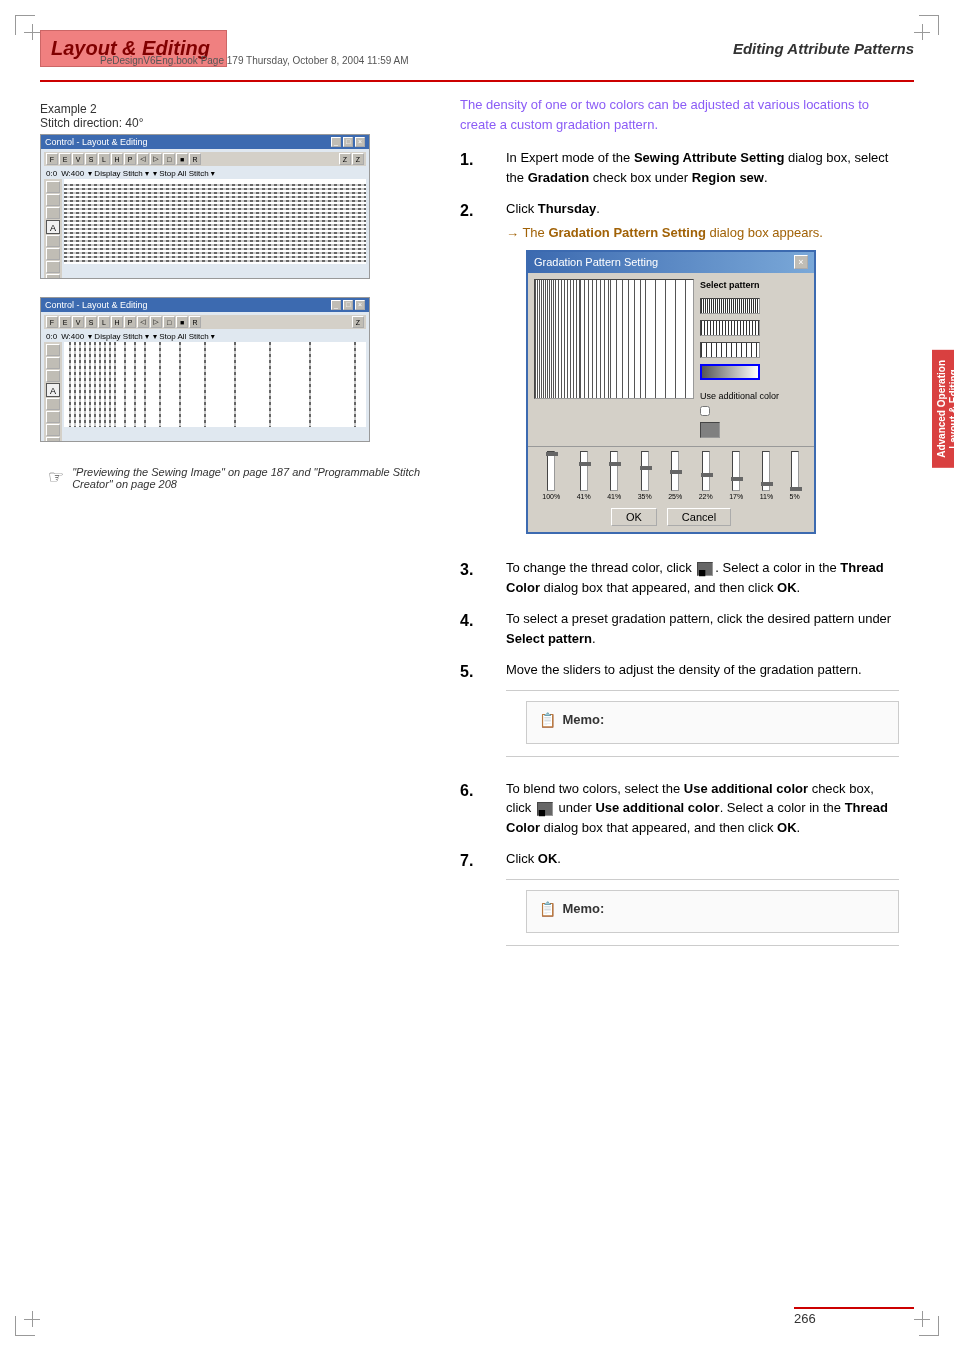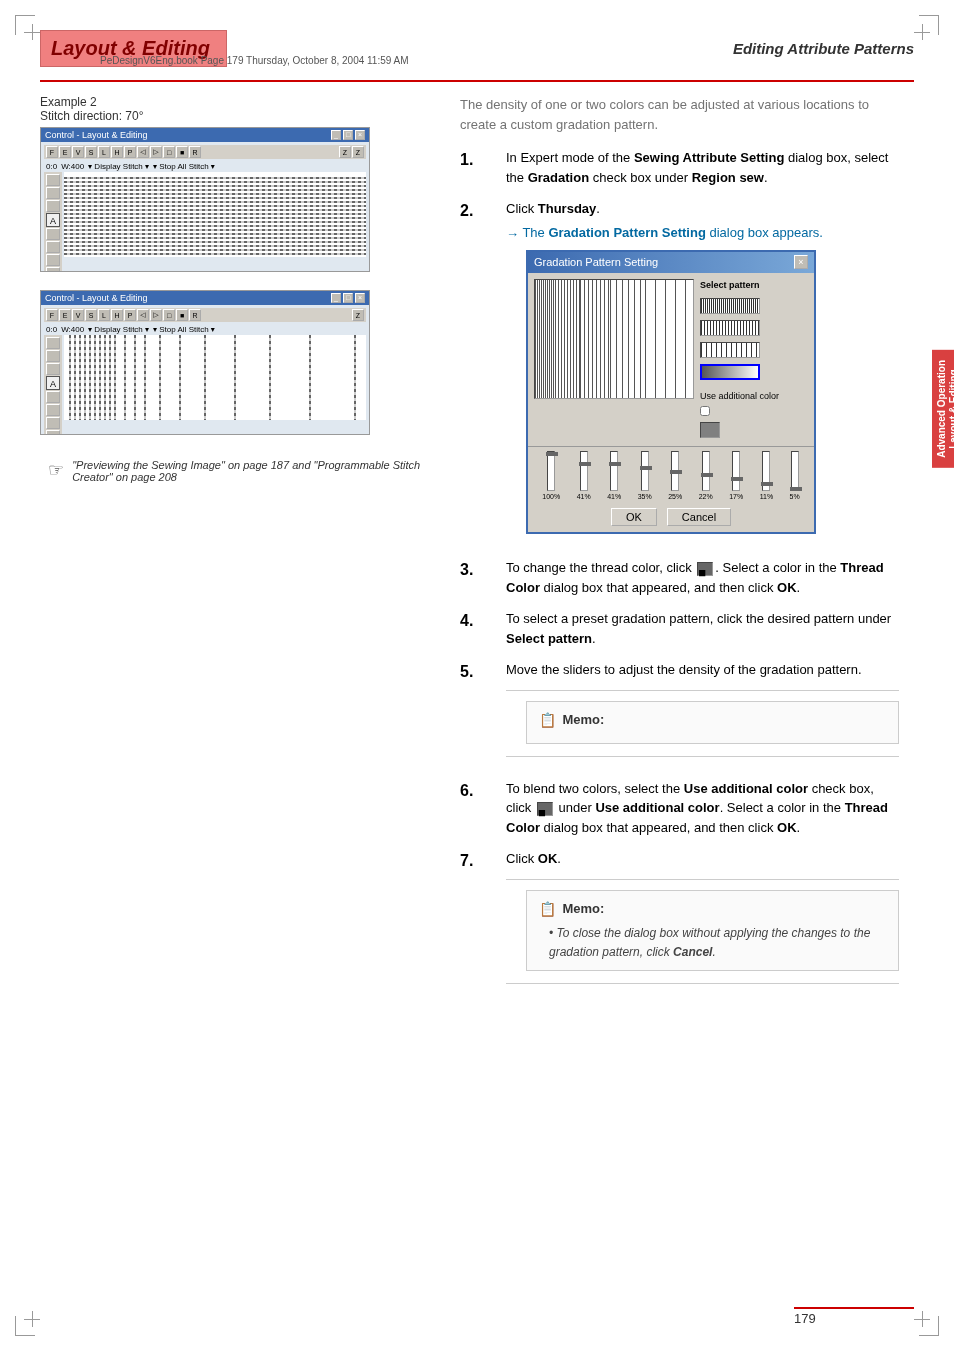--- a/index.html
+++ b/index.html
@@ -79,21 +79,21 @@
       position: absolute;
       top: 55px;
       left: 100px;
       font-size: 10px;
       color: #555;
     }
 
     
     .left-col {
       position: absolute;
-      top: 95px;
+      top: 102px;
       left: 40px;
       width: 400px;
     }
 
     
     .right-col {
       position: absolute;
       top: 95px;
       left: 460px;
       right: 55px;
@@ -228,21 +228,21 @@
       border-bottom: 3px solid #e05050;
       padding-bottom: 6px;
       margin-bottom: 12px;
     }
 
     
     .body-text {
       font-size: 13px;
       line-height: 1.5;
       margin-bottom: 14px;
-      color: #737373;
+      color: #8b5cf6;
     }
 
     
     .steps-list {
       list-style: none;
       padding: 0;
     }
     .step-item {
       display: flex;
       gap: 8px;
@@ -261,21 +261,21 @@
       flex: 1;
       margin-left: 20px;
     }
     .step-content b { font-weight: bold; }
     .step-content i { font-style: italic; }
 
     
     .arrow-item {
       margin: 4px 0 4px 0;
       font-size: 13px;
-      color: #0369a1;
+      color: #a16207;
     }
 
     
     .dialog-box {
       border: 2px solid #3c6ab0;
       background: #d4d0c8;
       width: 290px;
       margin: 8px 0 12px 20px;
       font-size: 10px;
     }
@@ -484,21 +484,21 @@
 
 <div class="side-tab">
   <span>Advanced Operation</span><br>
   <span>Layout &amp; Editing</span>
 </div>
 
 <div class="left-col">
 
   <div class="example-label">
     <span>Example 2</span><br>
-    <span>Stitch direction: 70°</span>
+    <span>Stitch direction: 40°</span>
   </div>
   <div class="screenshot-box">
     <div class="screenshot-titlebar">
       <span>Control - Layout &amp; Editing</span>
       <div style="display:flex;gap:2px;">
         <div style="width:10px;height:10px;background:#c0bdb5;border:1px outset #fff;font-size:7px;text-align:center;">_</div>
         <div style="width:10px;height:10px;background:#c0bdb5;border:1px outset #fff;font-size:7px;text-align:center;">□</div>
         <div style="width:10px;height:10px;background:#c0bdb5;border:1px outset #fff;font-size:7px;text-align:center;">×</div>
       </div>
     </div>
@@ -798,25 +798,24 @@
     <li class="step-item">
       <div class="step-num">7.</div>
       <div class="step-content">
         Click <b>OK</b>.
         <hr class="step-divider">
         <div class="memo-box">
           <div class="memo-header">
             <span class="memo-icon">📋</span>
             <span>Memo:</span>
           </div>
-          <div class="memo-bullet">• To close the dialog box without applying the changes to the gradation pattern, click <b><i>Cancel</i></b>.</div>
         </div>
         <hr class="step-divider">
       </div>
     </li>
 
   </ul>
 </div>
 
 <div class="page-num">
   <div class="page-num-line"></div>
-  <span>179</span>
+  <span>266</span>
 </div>
 
 </body></html>

